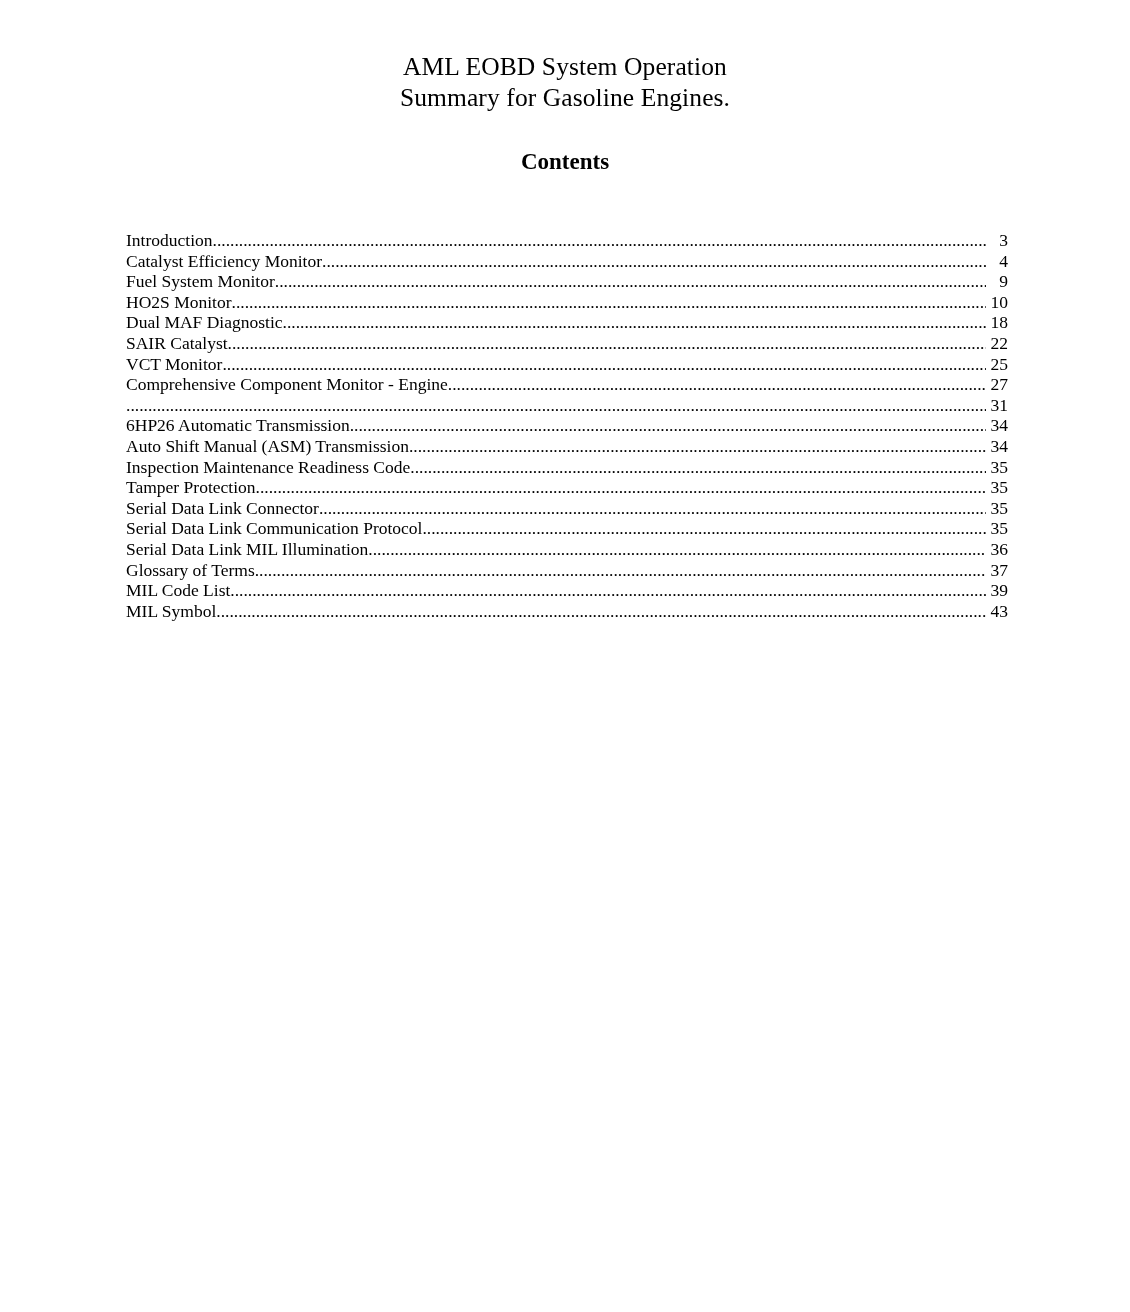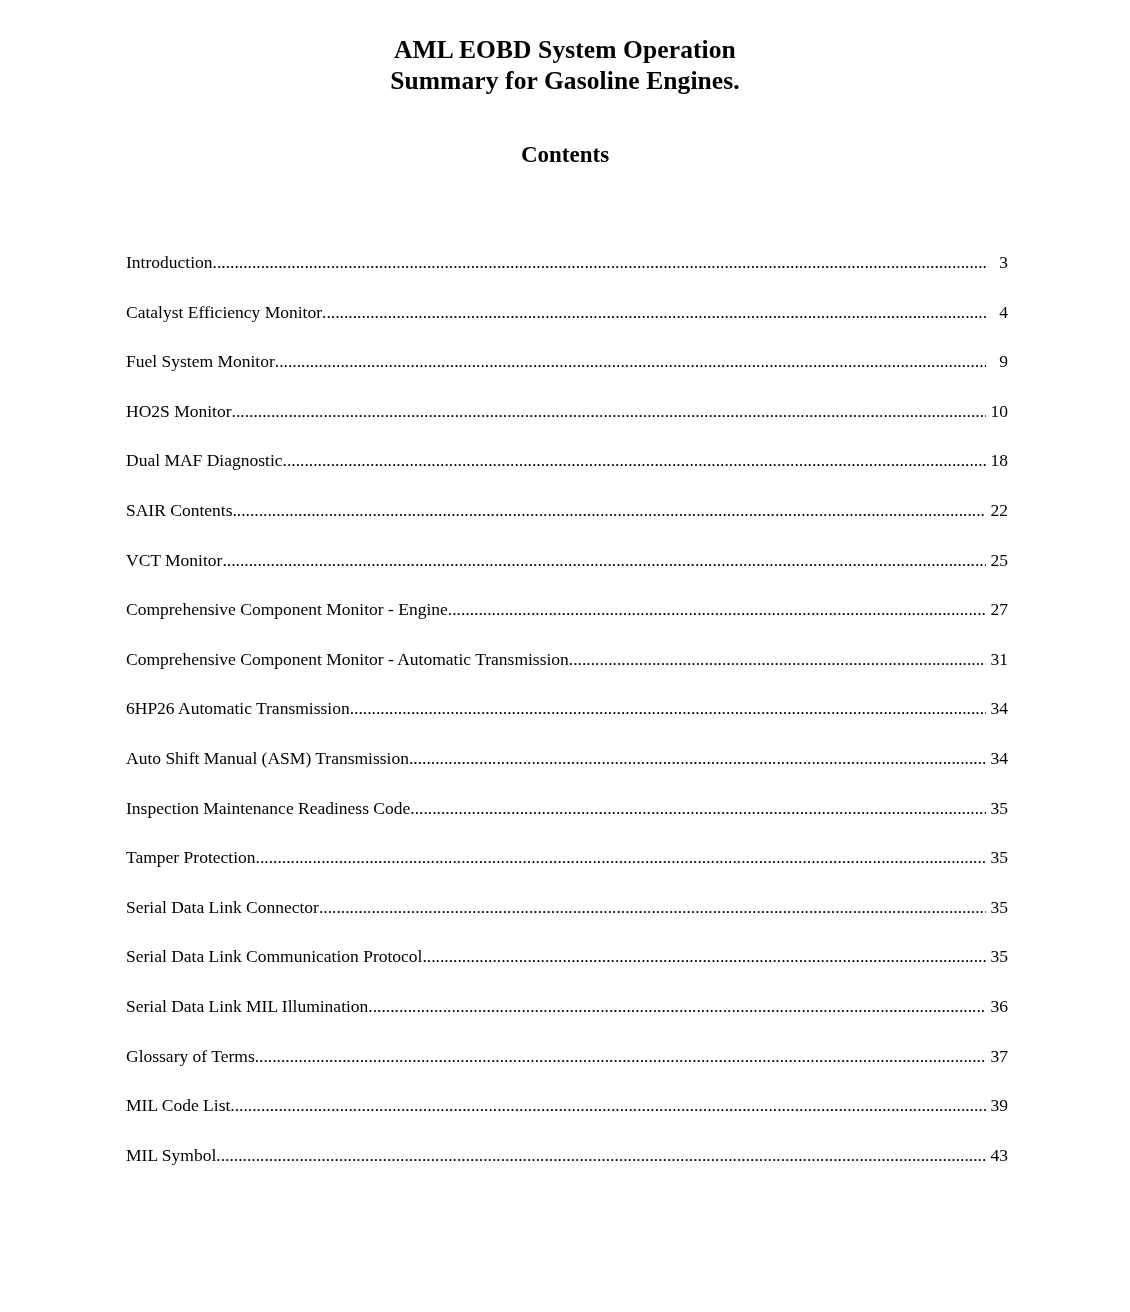--- a/index.html
+++ b/index.html
@@ -17,51 +17,50 @@
   }
   .page {
     width: 1130px;
     height: 1312px;
     box-sizing: border-box;
     padding: 34px 106px 0 106px;
     position: relative;
   }
   .doc-title {
     text-align: center;
-    font-weight: bold;
+    font-weight: normal;
     font-size: 25.5px;
     line-height: 31px;
     letter-spacing: 0.1px;
-    margin: 0;
+    margin: 17px;
   }
   .doc-title .line {
     display: block;
   }
   .contents-heading {
     text-align: center;
     font-weight: bold;
     font-size: 23px;
     line-height: 28px;
-    margin: 45px 0 0 0;
+    margin: 35px 0 0 0;
   }
   .toc {
     margin-top: 54px;
     padding: 0 16px 0 20px;
   }
   .toc-entry {
     display: flex;
     align-items: baseline;
     font-size: 17.5px;
     line-height: 20.6px;
     white-space: nowrap;
     overflow: hidden;
   }
   .toc-entry .label {
     flex: 0 0 auto;
-    margin-top: 29px;
   }
   .toc-entry .leader {
     flex: 1 1 auto;
     overflow: hidden;
     white-space: nowrap;
     font-size: 17.5px;
     letter-spacing: 0px;
     margin: 0 0px 0 0px;
     color: #000;
   }
@@ -115,40 +114,39 @@
 
 
 
     <div class="toc-entry">
       <span class="label">Dual MAF Diagnostic</span>
       <span class="leader"></span>
       <span class="page-num">18</span>
     </div>
 
     <div class="toc-entry">
-      <span class="label">SAIR Contents</span>
+      <span class="label">SAIR Catalyst</span>
       <span class="leader"></span>
       <span class="page-num">22</span>
     </div>
 
     <div class="toc-entry">
       <span class="label">VCT Monitor</span>
       <span class="leader"></span>
       <span class="page-num">25</span>
     </div>
 
     <div class="toc-entry">
       <span class="label">Comprehensive Component Monitor - Engine</span>
       <span class="leader"></span>
       <span class="page-num">27</span>
     </div>
 
 
     <div class="toc-entry">
-      <span class="label">Comprehensive Component Monitor - Automatic Transmission</span>
       <span class="leader"></span>
       <span class="page-num">31</span>
     </div>
 
     <div class="toc-entry">
       <span class="label">6HP26 Automatic Transmission</span>
       <span class="leader"></span>
       <span class="page-num">34</span>
     </div>
 

